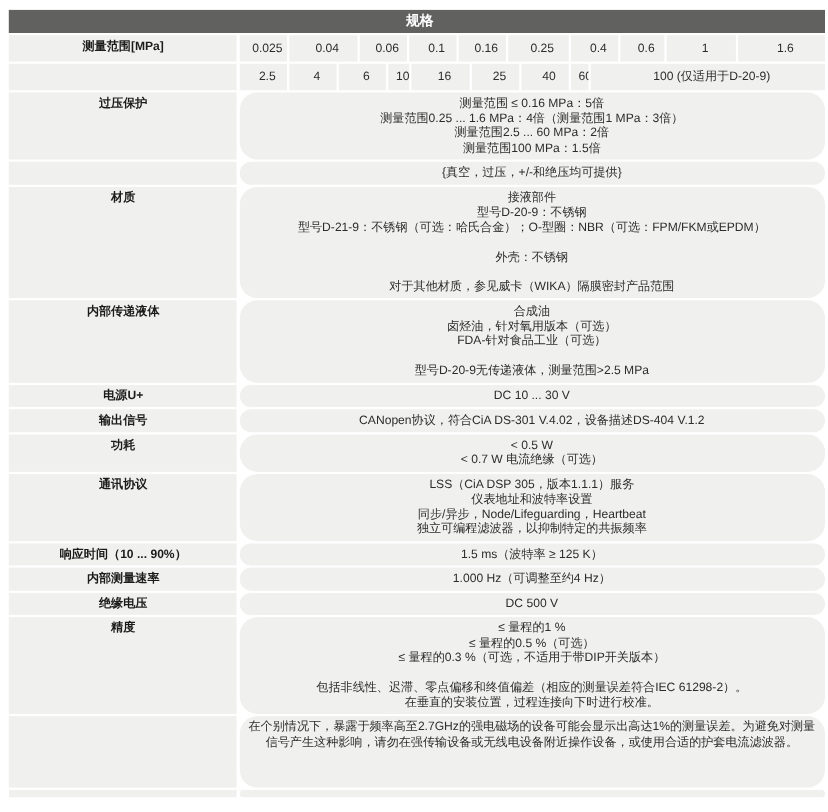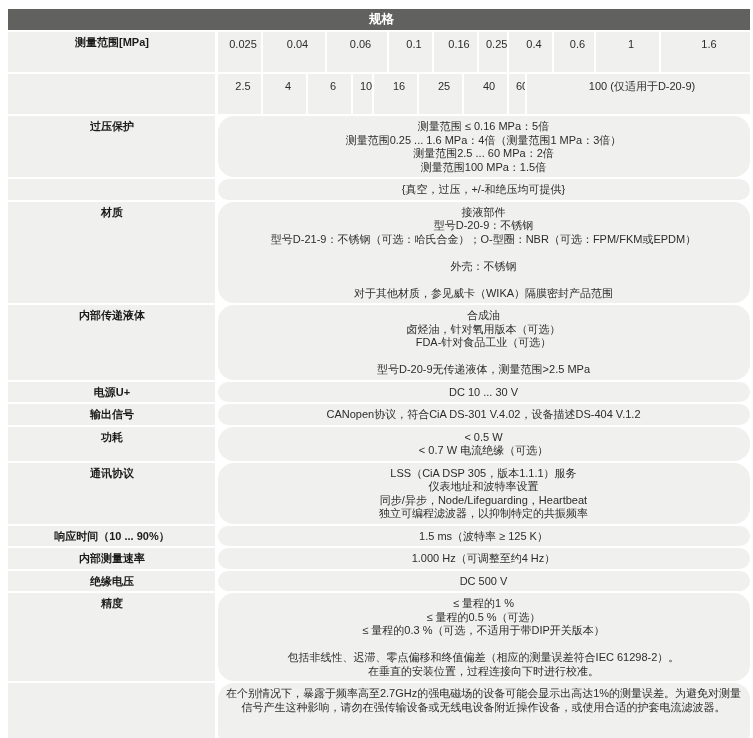--- a/index.html
+++ b/index.html
@@ -31,21 +31,21 @@
   }
   .vline {
     min-height:13.5px; line-height:13.5px; font-size:11px; color:#2c2c2b;
   }
   .pad-bottom { padding-bottom:34px; }
 
   
   .vcells { flex:1; margin-left:3px; display:flex; gap:2px; }
   .rcell {
     background:#f0f0ef; box-sizing:border-box; flex:0 0 auto;
-    font-size:11px; color:#2c2c2b; line-height:16px; padding:4px 0 20px 7px;
+    font-size:11px; color:#2c2c2b; line-height:16px; padding:4px 0 4px 7px;
     white-space:nowrap; overflow:hidden;
   }
   .rcell.grow { flex:1 1 auto; }
 
   .partial { height:7px; overflow:hidden; margin-bottom:0; }
   .partial .lbl, .partial .vals { padding-top:0; padding-bottom:0; height:7px; }
 </style>
 </head>
 <body>
 
@@ -54,39 +54,39 @@
 
     <div class="hdr">
       <span>规格</span>
     </div>
 
     <div class="row">
       <div class="lbl">测量范围[MPa]</div>
       <div class="vcells">
         <div class="rcell" style="width:43px">0.025</div>
         <div class="rcell" style="width:62px">0.04</div>
-        <div class="rcell" style="width:60px">0.06</div>
+        <div class="rcell" style="width:43px">0.06</div>
         <div class="rcell" style="width:43px">0.1</div>
         <div class="rcell" style="width:43px">0.16</div>
-        <div class="rcell" style="width:28px">0.25</div>
+        <div class="rcell" style="width:55px">0.25</div>
         <div class="rcell" style="width:43px">0.4</div>
         <div class="rcell" style="width:40px">0.6</div>
         <div class="rcell" style="width:63px">1</div>
         <div class="rcell grow">1.6</div>
       </div>
     </div>
 
     <div class="row">
       <div class="lbl"></div>
       <div class="vcells">
         <div class="rcell" style="width:43px">2.5</div>
         <div class="rcell" style="width:43px">4</div>
         <div class="rcell" style="width:43px">6</div>
         <div class="rcell" style="width:19px">10</div>
-        <div class="rcell" style="width:43px">16</div>
+        <div class="rcell" style="width:53px">16</div>
         <div class="rcell" style="width:43px">25</div>
         <div class="rcell" style="width:43px">40</div>
         <div class="rcell" style="width:16px">60</div>
         <div class="rcell grow">100 (仅适用于D-20-9)</div>
       </div>
     </div>
 
     <div class="row">
       <div class="lbl">过压保护</div>
       <div class="vals">

